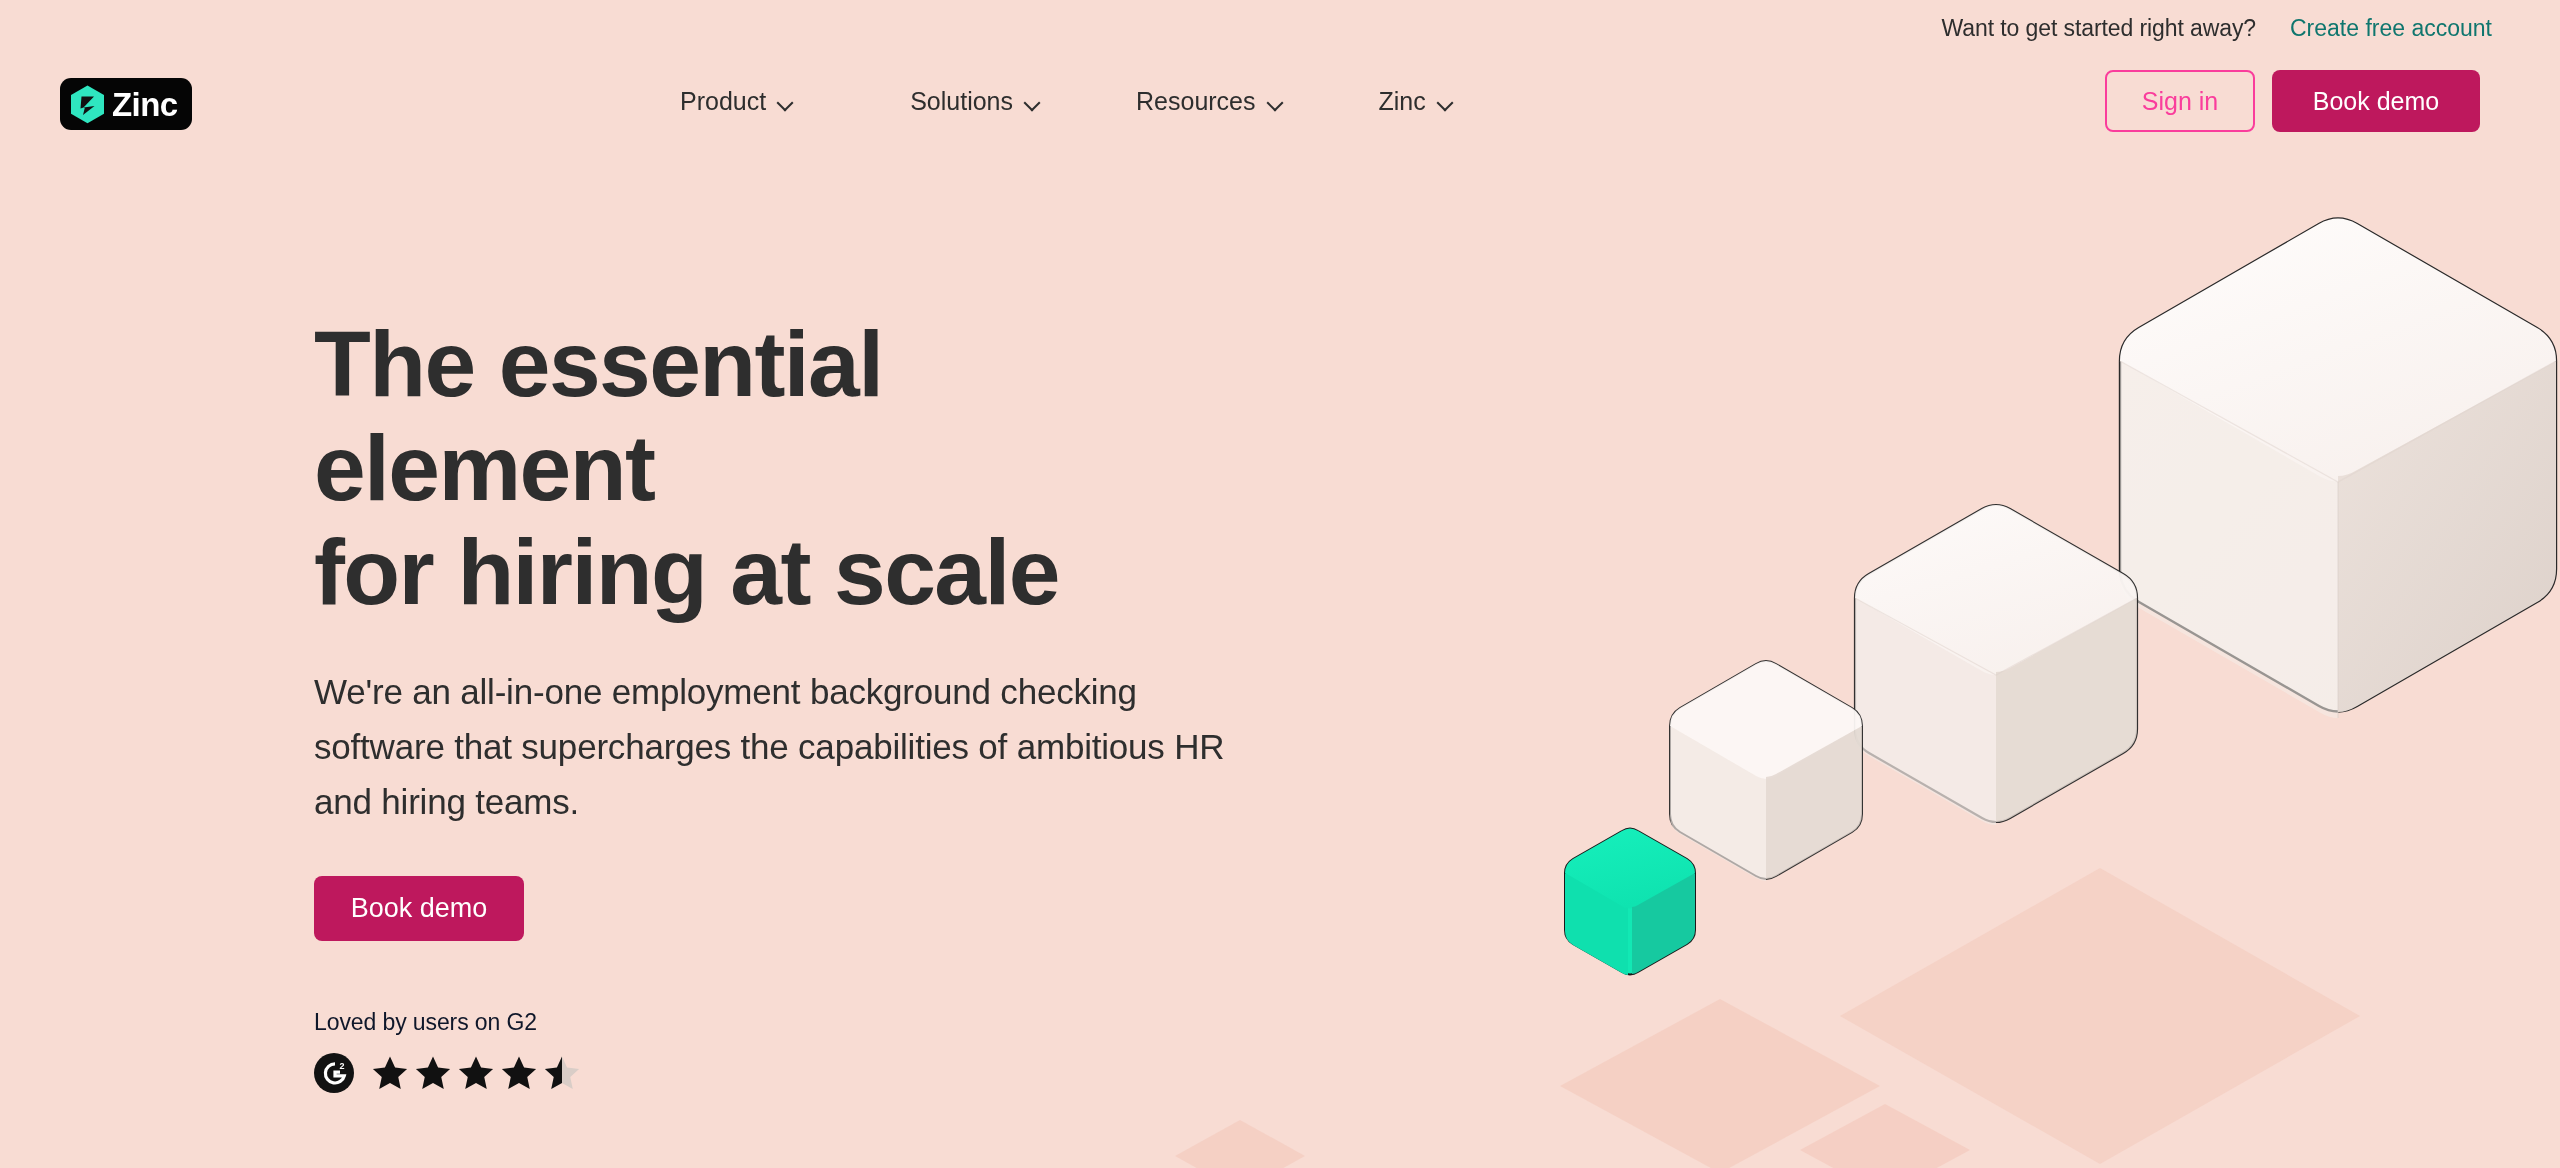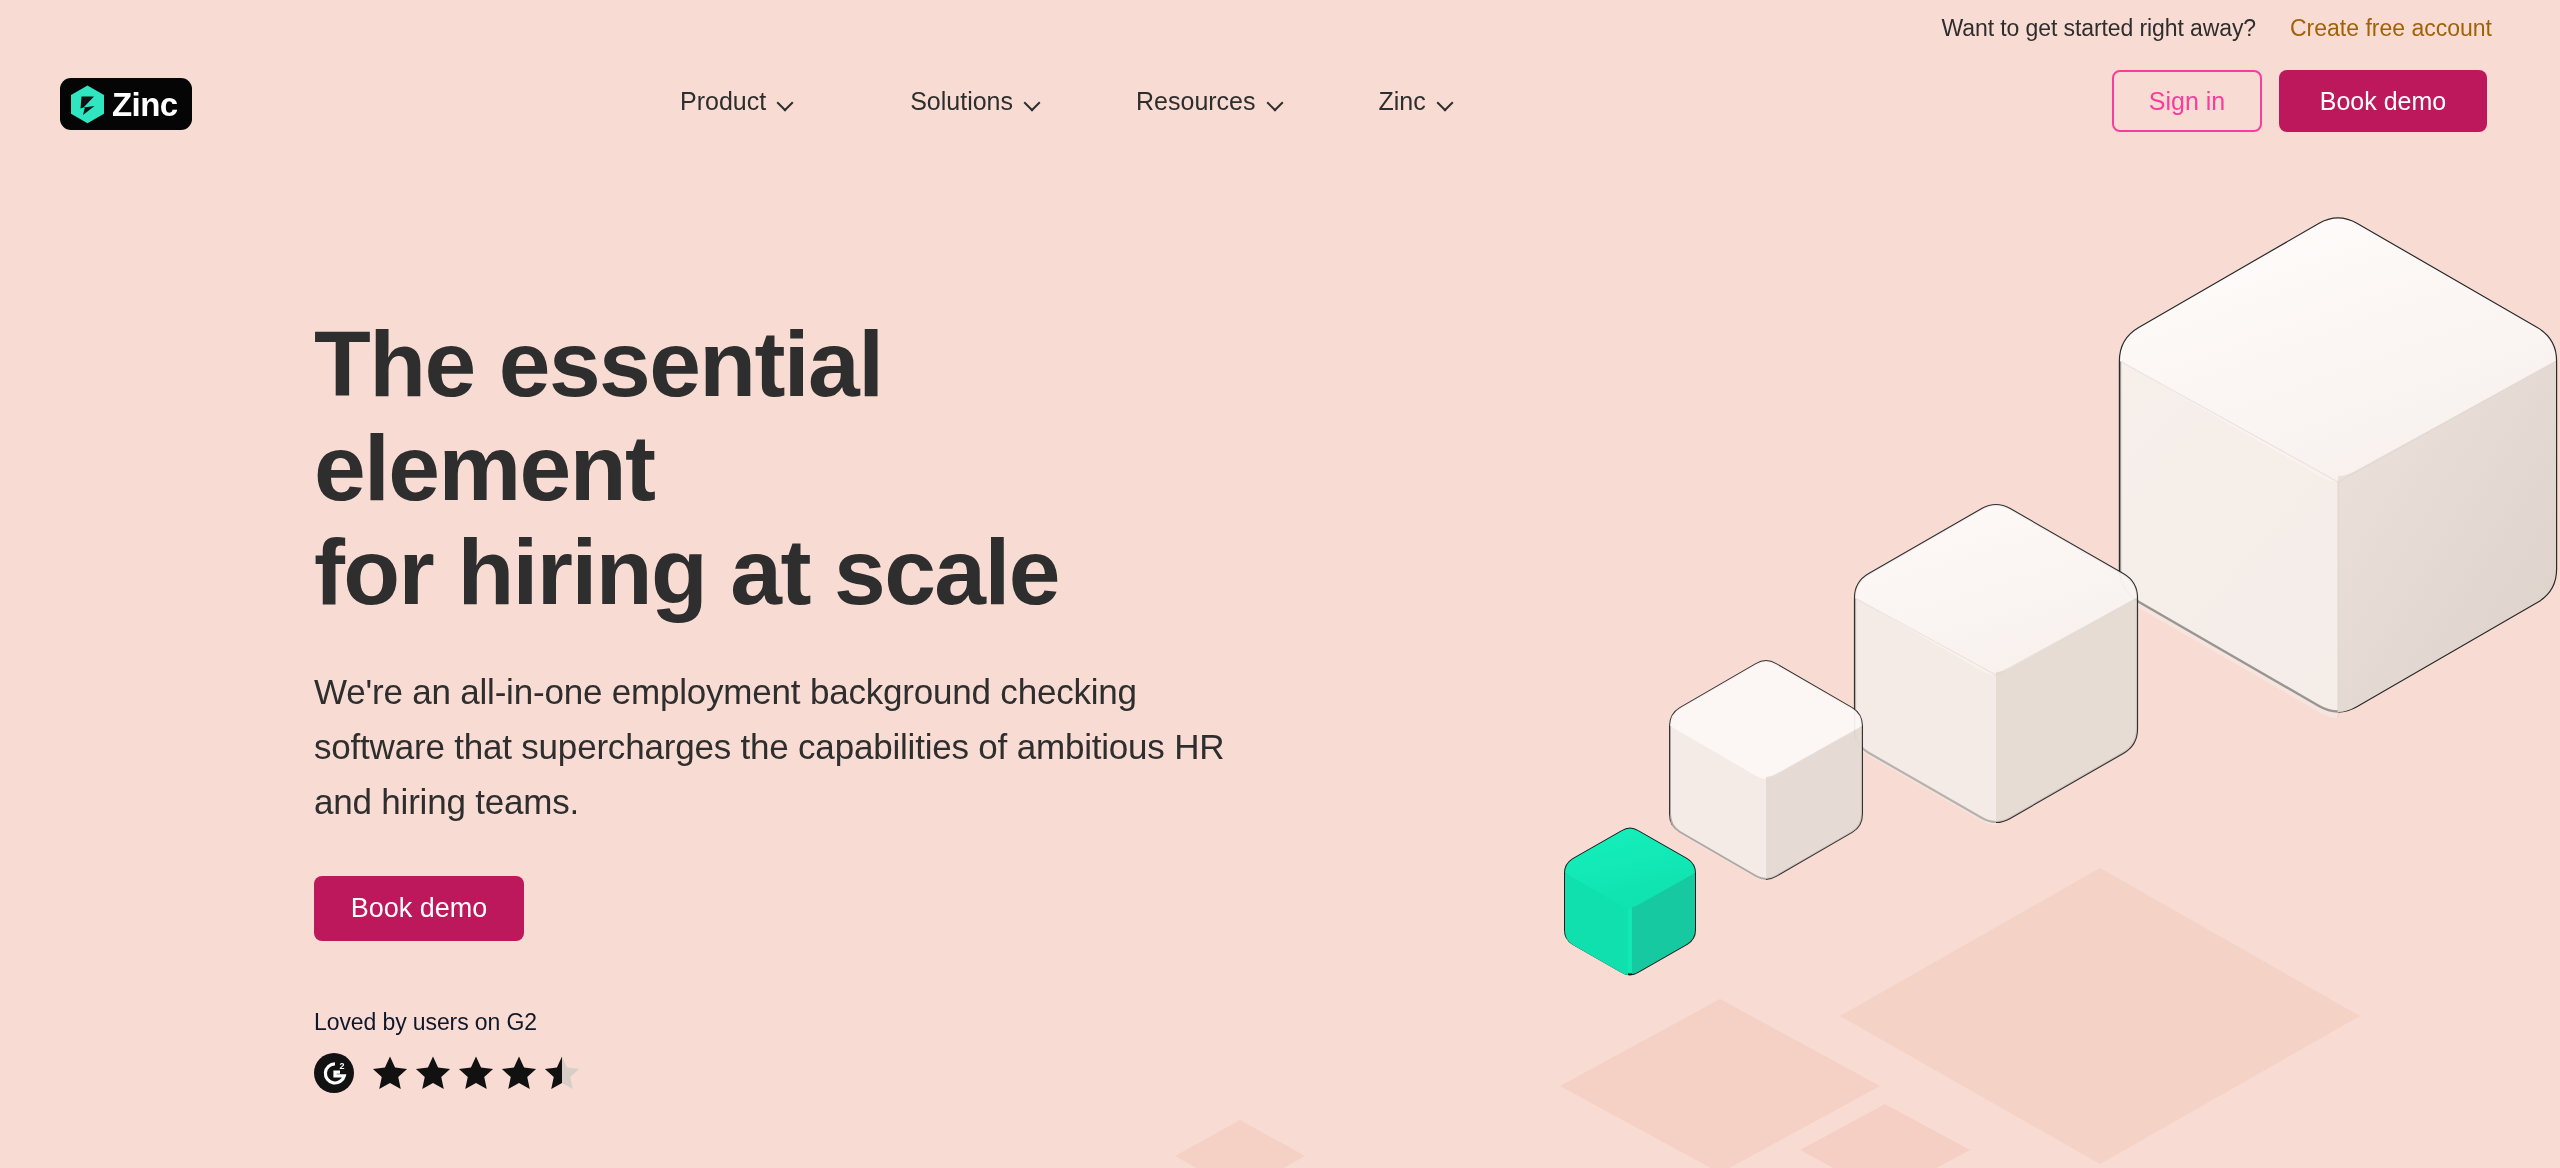--- a/index.html
+++ b/index.html
@@ -28,30 +28,30 @@
     z-index: 20;
   }
   .utility-text {
     font-size: 23px;
     color: #2e2e2e;
     letter-spacing: -0.1px;
     white-space: nowrap;
   }
   .utility-link {
     font-size: 23px;
-    color: #a16207;
+    color: #0f766e;
     text-decoration: none;
     white-space: nowrap;
     cursor: pointer;
   }
 
   
   .header {
     position: absolute;
-    top: 56px; left: 0; right: 5px;
+    top: 56px; left: 0; right: 12px;
     height: 90px;
     display: flex;
     align-items: center;
     z-index: 20;
   }
   .logo {
     position: absolute;
     left: 60px;
     top: 22px;
     width: 132px;

